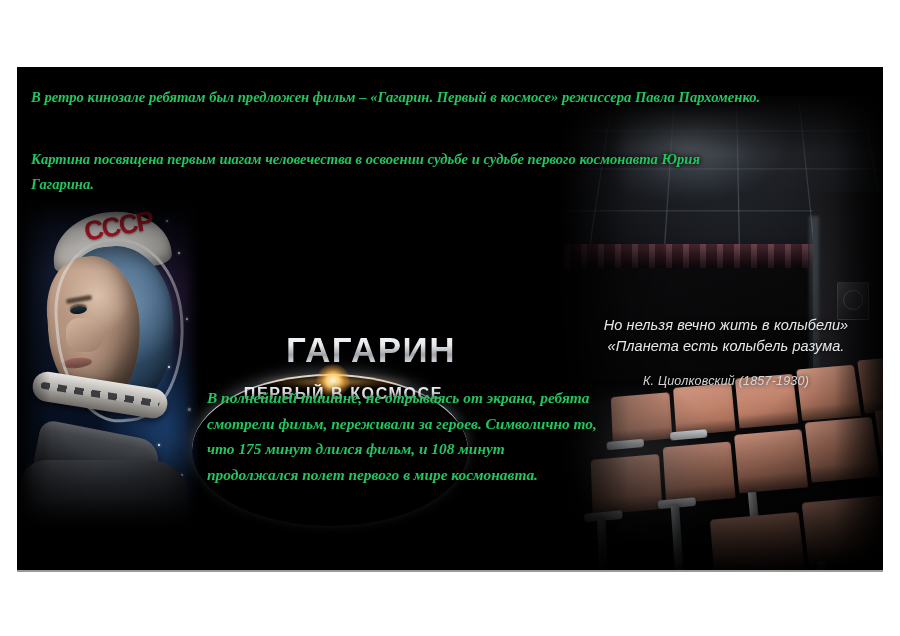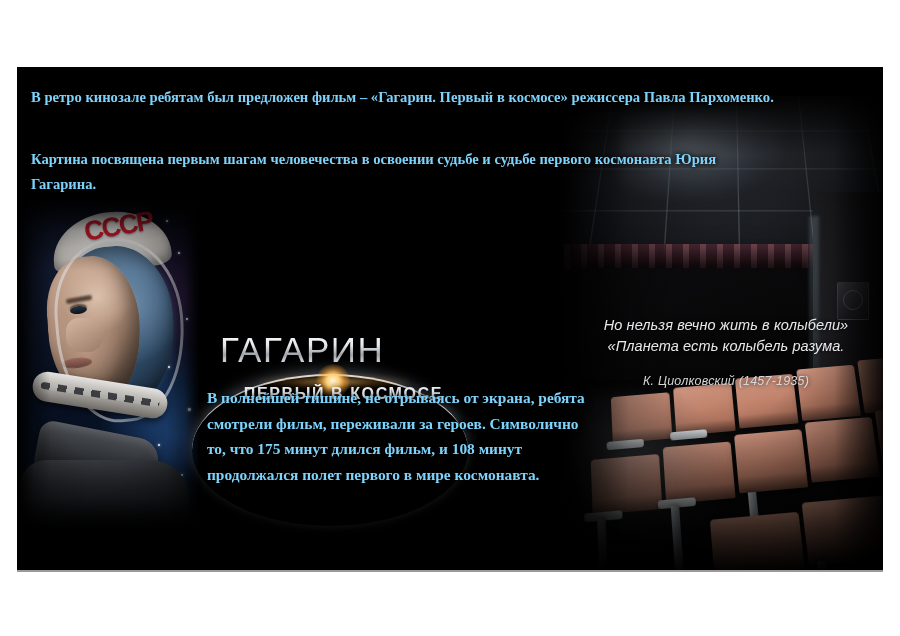--- a/index.html
+++ b/index.html
@@ -370,25 +370,25 @@
   .film-logo {
     position: absolute;
     left: 203px;
     top: 205px;
     width: 220px;
     height: 105px;
     z-index: 5;
   }
   .logo-title {
     position: absolute;
-    left: 0; top: 58px;
+    left: 16px; top: 58px;
     width: 220px;
-    text-align: left;
+    text-align: right;
     font-family: "Liberation Sans", "DejaVu Sans", sans-serif;
-    font-weight: normal;
+    font-weight: bold;
     font-size: 35px;
     letter-spacing: 1.5px;
     background: linear-gradient(180deg, #ffffff 0%, #e6e8ea 38%, #9fa3a8 62%, #d8dade 82%, #6f7378 100%);
     -webkit-background-clip: text;
     background-clip: text;
     color: transparent;
     -webkit-text-fill-color: transparent;
   }
   .logo-arc {
     position: absolute;
@@ -421,23 +421,24 @@
     font-size: 16px;
     font-weight: bold;
     letter-spacing: 1.6px;
     color: #e9ebee;
     text-shadow: 0 0 6px rgba(0,0,0,.8);
   }
 
   
   .para {
     position: absolute;
-    color: #7dd3fc;
+    color: #22c55e;
     font-family: "Liberation Serif", "DejaVu Serif", serif;
     font-weight: bold;
+    font-style: italic;
     z-index: 7;
     text-shadow: 0 0 4px rgba(0,0,0,.95), 0 0 9px rgba(0,0,0,.8);
   }
   #para-intro {
     left: 14px;
     top: 20px;
     width: 850px;
     font-size: 14.6px;
     line-height: 20px;
   }
@@ -510,21 +511,21 @@
 
       </div>
 
       <div class="haze"></div>
       <div class="cinema-vignette"></div>
     </div>
 
     <div class="quote-block">
       <div class="quote-line">Но нельзя вечно жить в колыбели»</div>
       <div class="quote-line">«Планета есть колыбель разума.</div>
-      <div class="quote-author">К. Циолковский (1457-1935)</div>
+      <div class="quote-author">К. Циолковский (1857-1930)</div>
     </div>
 
     <div class="cosmonaut">
       <div class="space-bg"></div>
       <div class="stars">
         <div class="star" style="left:148px; top:22px;  width:2px; height:2px;"></div>
         <div class="star" style="left:160px; top:54px;  width:1.5px; height:1.5px;"></div>
         <div class="star" style="left:132px; top:88px;  width:2px; height:2px;"></div>
         <div class="star" style="left:168px; top:120px; width:1.5px; height:1.5px;"></div>
         <div class="star" style="left:150px; top:168px; width:2px; height:2px;"></div>

